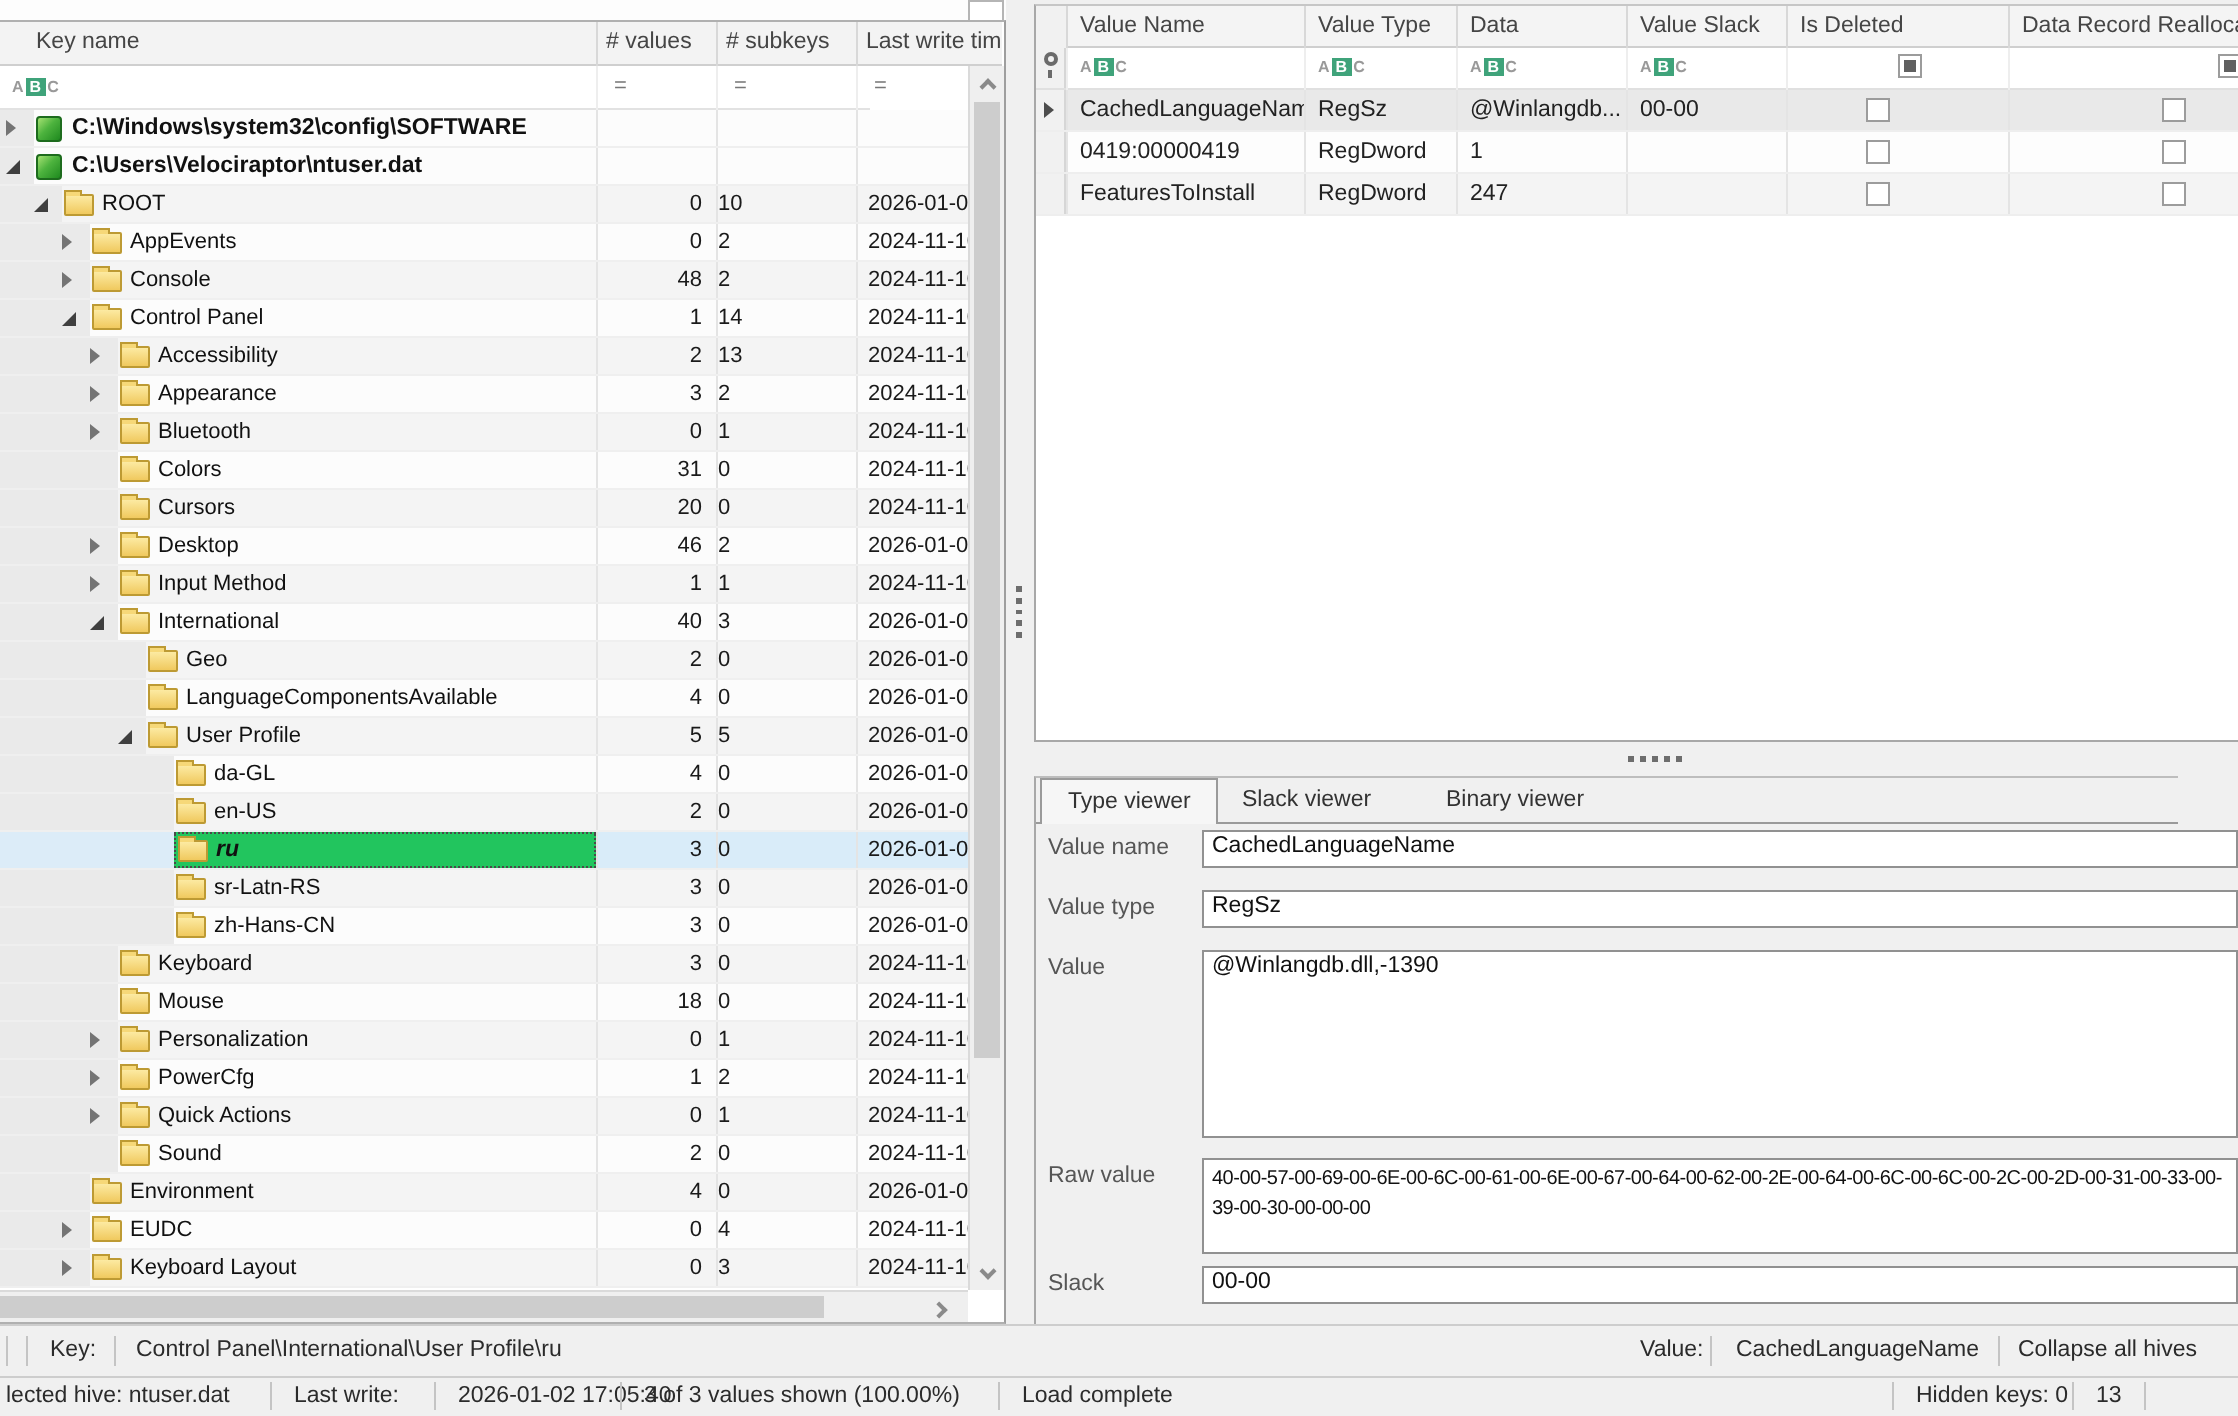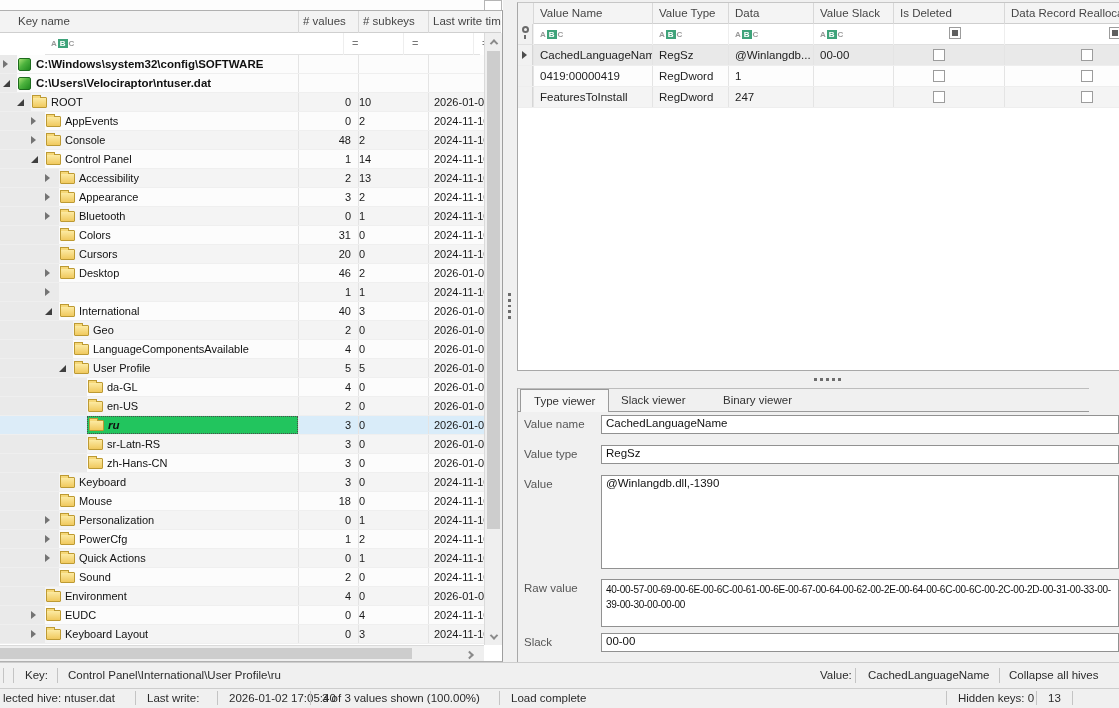--- a/index.html
+++ b/index.html
@@ -14,21 +14,21 @@
   
   #tree-panel { left:0; top:10px; width:503px; height:652px; background:#fff;
     border-top:1px solid #b0b0b0; border-right:1px solid #9e9e9e; border-bottom:1px solid #b0b0b0; }
   .t-head { position:absolute; top:0; left:0; width:501px; height:22px; background:#f3f3f3; border-bottom:1px solid #cfcfcf; }
   .t-head .hc { position:absolute; top:0; height:22px; line-height:21px; font-size:11.5px; color:#454545;
     border-left:1px solid #d8d8d8; padding-left:4px; overflow:hidden; white-space:nowrap; }
   .hc.h0 { left:0; width:298px; border-left:none; padding-left:18px; }
   .hc.h1 { left:298px; width:60px; }
   .hc.h2 { left:358px; width:70px; }
   .hc.h3 { left:428px; width:73px; }
-  .t-filter { position:absolute; top:22px; left:0; width:435px; height:22px; background:#fff; border-bottom:1px solid #e2e2e2;margin-left:45px; }
+  .t-filter { position:absolute; top:22px; left:0; width:435px; height:22px; background:#fff; border-bottom:1px solid #e2e2e2; }
   .t-filter .fc { position:absolute; top:0; height:22px; line-height:21px; color:#777; border-left:1px solid #eee; padding-left:8px; }
   .fc.f1 { left:298px; width:60px; } .fc.f2 { left:358px; width:70px; } .fc.f3 { left:428px; width:56px; }
   #tree-rows { position:absolute; top:44px; left:0; width:484px; }
 
   .trow { position:relative; height:19px; background:#fcfcfc; border-bottom:1px solid #efefef; }
   .trow.alt { background:#f4f4f4; }
   .trow.sel { background:#d9ecf9; }
   .band { position:absolute; left:0; top:0; bottom:0; background:#eaeaea; }
   .trow.sel .band { background:#dcecf8; }
   .arr { position:absolute; top:5px; }
@@ -256,20 +256,24 @@
       <span class="ficon ico-folder"></span>
       <span class="tlabel">Desktop</span>
     </div>
     <div class="tc cv">46</div>
     <div class="tc cs">2</div>
     <div class="tc cd">2026-01-02</div>
   </div>
       <div class="trow alt">
     <div class="band" style="width: 59px;"></div>
     <span class="arr arr-c" style="left: 45px;"></span>
+    <div class="namebox" style="left: 59px; width: 239px;">
+      <span class="ficon ico-folder"></span>
+      <span class="tlabel">Input Method</span>
+    </div>
     <div class="tc cv">1</div>
     <div class="tc cs">1</div>
     <div class="tc cd">2024-11-10</div>
   </div>
       <div class="trow">
     <div class="band" style="width: 59px;"></div>
     <span class="arr arr-e" style="left: 45px;"></span>
     <div class="namebox" style="left: 59px; width: 239px;">
       <span class="ficon ico-folder"></span>
       <span class="tlabel">International</span>

